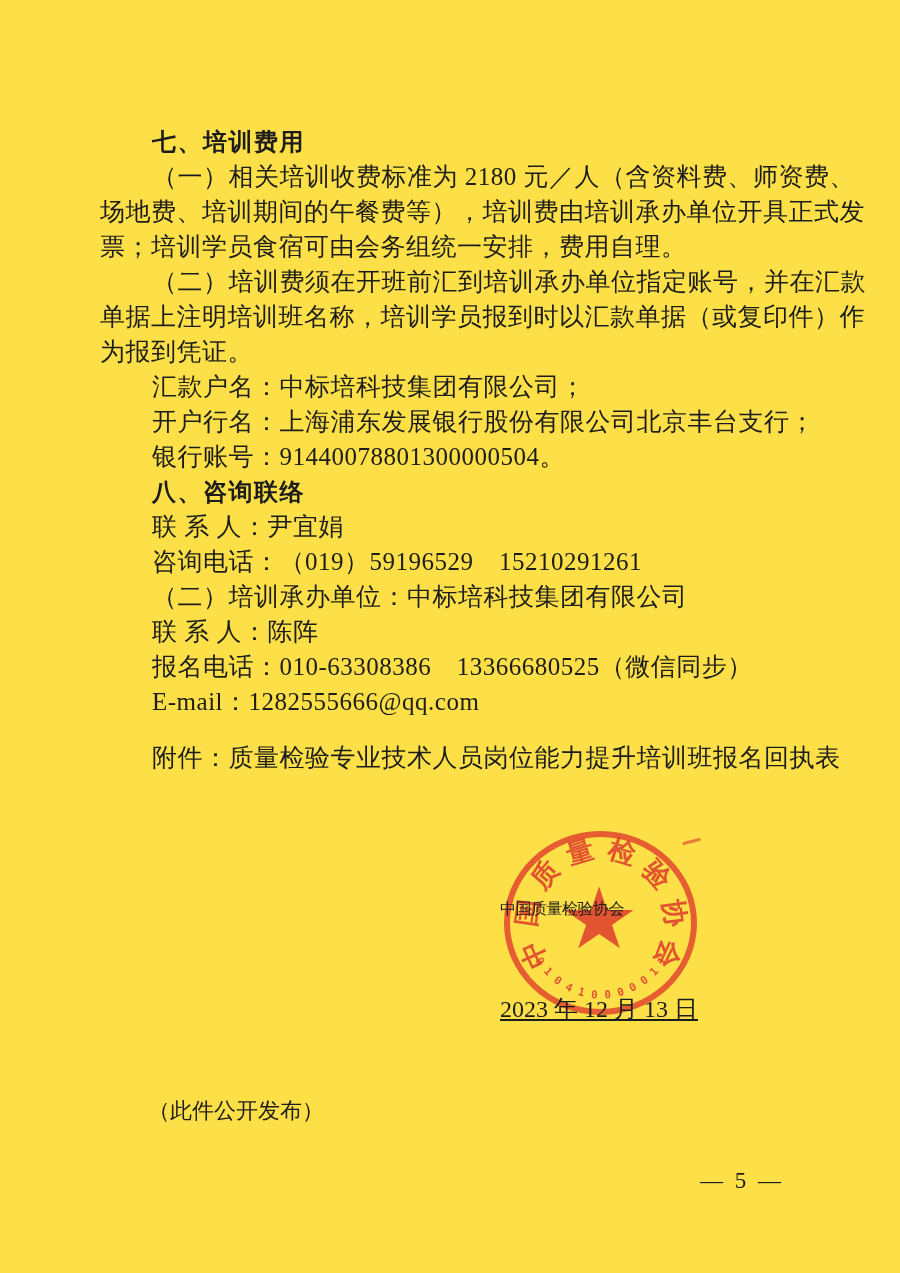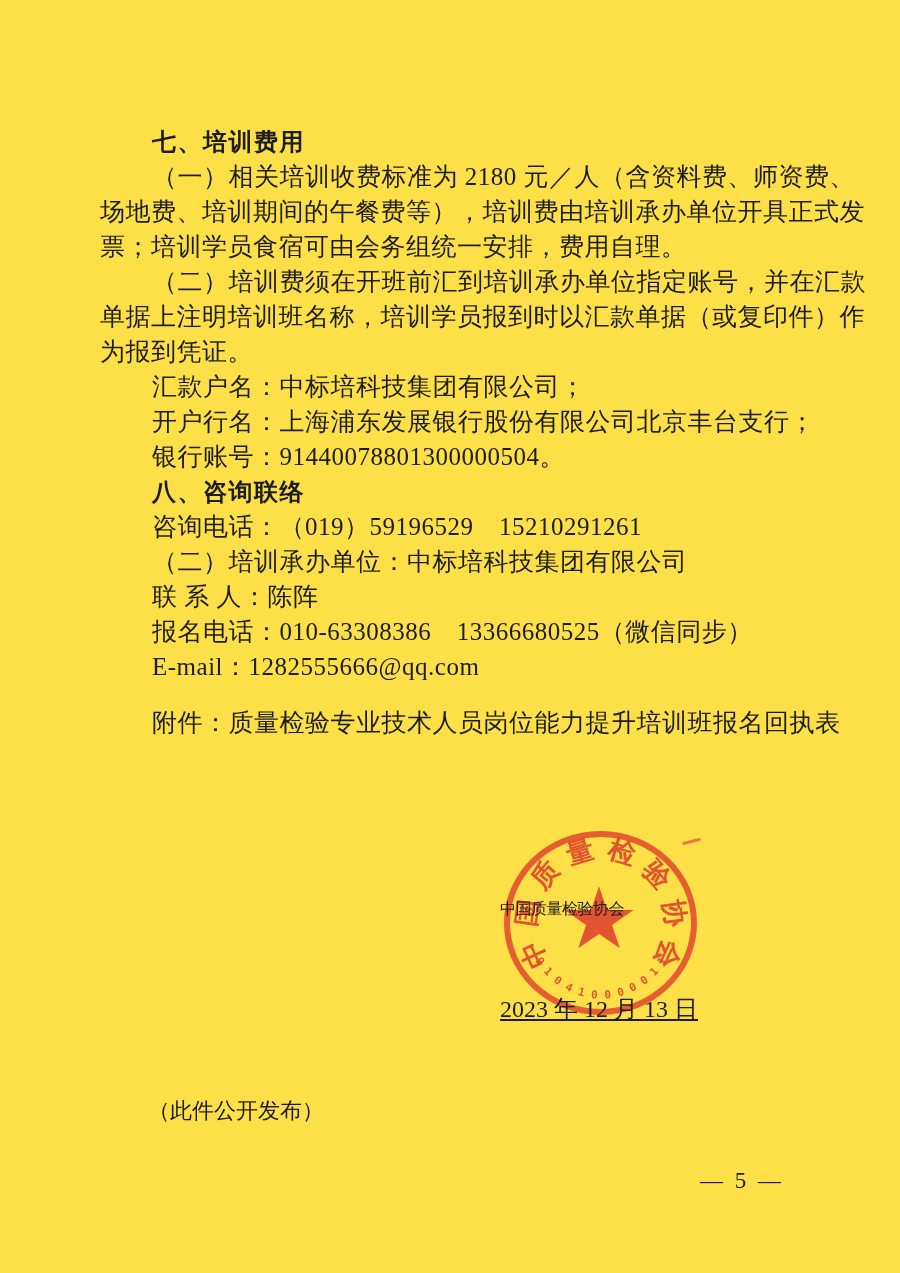--- a/index.html
+++ b/index.html
@@ -68,20 +68,21 @@
       <div class="line indent">（一）相关培训收费标准为 2180 元／人（含资料费、师资费、</div>
       <div class="line">场地费、培训期间的午餐费等），培训费由培训承办单位开具正式发</div>
       <div class="line">票；培训学员食宿可由会务组统一安排，费用自理。</div>
       <div class="line indent">（二）培训费须在开班前汇到培训承办单位指定账号，并在汇款</div>
       <div class="line">单据上注明培训班名称，培训学员报到时以汇款单据（或复印件）作</div>
       <div class="line">为报到凭证。</div>
       <div class="line indent">汇款户名：中标培科技集团有限公司；</div>
       <div class="line indent">开户行名：上海浦东发展银行股份有限公司北京丰台支行；</div>
       <div class="line indent">银行账号：91440078801300000504。</div>
       <div class="line indent heading">八、咨询联络</div>
+      <div class="line indent">联 系 人：尹宜娟</div>
       <div class="line indent">咨询电话：（019）59196529　15210291261</div>
       <div class="line indent">（二）培训承办单位：中标培科技集团有限公司</div>
       <div class="line indent">联 系 人：陈阵</div>
       <div class="line indent">报名电话：010-63308386　13366680525（微信同步）</div>
       <div class="line indent">E-mail：1282555666@qq.com</div>
       <div class="line indent gap1">附件：质量检验专业技术人员岗位能力提升培训班报名回执表</div>
     </div>
 
   <div class="seal">
     <div class="seal-ring"></div>

